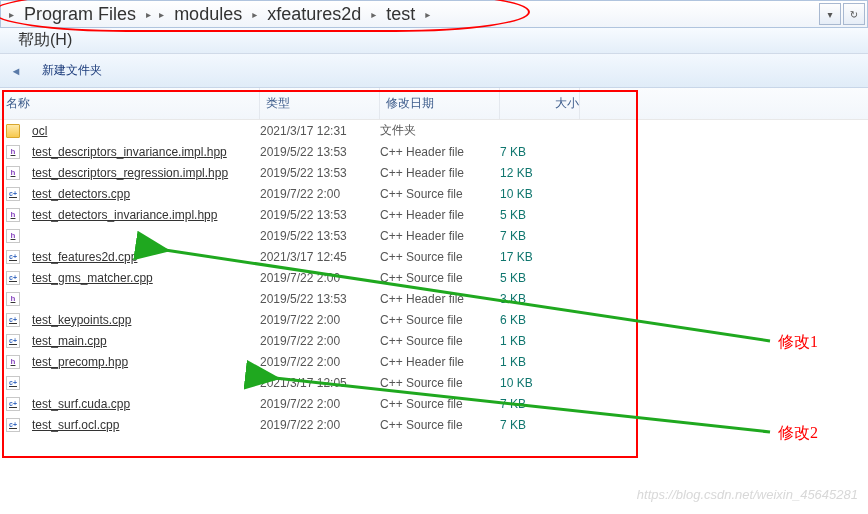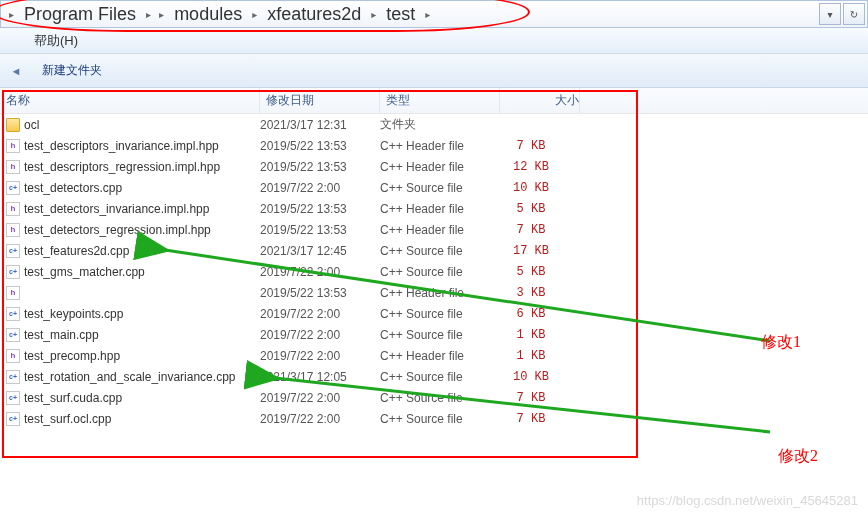--- a/index.html
+++ b/index.html
@@ -7,45 +7,45 @@
 
 .breadcrumb-bar {
   height: 28px; border: 1px solid #b0c4de; background: linear-gradient(#fff, #f0f4fa);
   display: flex; align-items: center; padding: 0 4px; position: relative;
 }
 .breadcrumb-bar .crumb { display: flex; align-items: center; height: 100%; padding: 0 6px; color: #333; font-size: 18px; }
 .breadcrumb-bar .chev { color: #666; font-size: 10px; padding: 0 4px; }
 .breadcrumb-right { position: absolute; right: 2px; top: 2px; display: flex; gap: 2px; }
 .breadcrumb-right .btn { width: 22px; height: 22px; border: 1px solid #a8b8d0; background: linear-gradient(#fdfdfd,#e6edf7); display:flex;align-items:center;justify-content:center;font-size:10px;color:#555;}
 
-.toolbar { height: 26px; background: linear-gradient(#f7fbff,#e4eef9); border-bottom:1px solid #d0dae8; padding-left: 26px; display:flex; align-items:center; font-size:13px; color:#333;}
+.toolbar { height: 26px; background: linear-gradient(#f7fbff,#e4eef9); border-bottom:1px solid #d0dae8; padding-left: 10px; display:flex; align-items:center; font-size:16px; color:#333;}
 .toolbar .help { padding: 0 8px; }
 
 .subbar { height: 34px; background: linear-gradient(#f3f8fe,#e0ecf8); border-bottom:1px solid #c8d6e8; display:flex; align-items:center; padding-left:8px; font-size:12px; color:#1a3a7a;}
 .subbar .arrow-left{width:16px;height:16px;display:flex;align-items:center;justify-content:center;color:#5a7aa8;font-size:11px;margin-right:10px;}
 .subbar .newf{padding:4px 8px;}
 
-.header-row { height: 26px; display:flex; align-items:center; border-bottom:1px solid #e8e8e8; background:linear-gradient(#fafcfe,#f2f6fb);}
+.header-row { height: 32px; display:flex; align-items:center; border-bottom:1px solid #e8e8e8; background:linear-gradient(#fafcfe,#f2f6fb);}
 .header-row .col{font-size:12px; color:#3a5a8a; padding-left:6px; border-right:1px solid #e4e8ee; height:100%; display:flex; align-items:center;}
 .col-name{width:260px;} .col-date{width:120px;} .col-type{width:120px;} .col-size{width:80px; justify-content:flex-end; }
 
 .file-list { }
 .row { height:21px; display:flex; align-items:center; font-size:12px; color:#333;}
-.row .c-name{width:260px; padding-left:6px; display:flex; align-items:center; gap:4px;}
+.row .c-name{width:260px; padding-left:6px; display:flex; align-items:center; gap:12px;text-decoration:underline;}
 .row .c-date{width:120px; color:#555;}
 .row .c-type{width:120px; color:#555;}
-.row .c-size{width:80px; text-align:center; padding-right:18px; color:#b91c1c;font-family:Liberation Mono, monospace;}
+.row .c-size{width:80px; text-align:left; padding-right:18px; color:#0f766e;}
 .icon-folder{width:14px;height:14px;background:linear-gradient(#ffe9a8,#f7c94f);border:1px solid #d8a62e;border-radius:1px;}
 .icon-h{width:14px;height:14px;border:1px solid #c8c8c8;background:#fff;display:flex;align-items:center;justify-content:center;font-size:8px;color:#8a4ac0;font-weight:bold;}
 .icon-cpp{width:14px;height:14px;border:1px solid #c8c8c8;background:#fff;display:flex;align-items:center;justify-content:center;font-size:7px;color:#3a6ac0;font-weight:bold;}
 
 .red-box{position:absolute; border:2px solid #f00; pointer-events:none;}
 .red-oval{position:absolute; border:2px solid #f00; border-radius:50%/100%; pointer-events:none;}
 .annot{position:absolute; color:#f00; font-size:16px; font-family:"SimSun",serif;}
-.watermark{position:absolute; right:10px; bottom:6px; color:#d8d8d8; font-size:13px; }
+.watermark{position:absolute; right:10px; bottom:12px; color:#d8d8d8; font-size:13px; font-style:italic;}
 
 svg.overlay{position:absolute; top:0; left:0; pointer-events:none;}
 </style>
 </head>
 <body>
 
 <div class="breadcrumb-bar">
   <span class="chev">▸</span>
   <span class="crumb">Program Files</span>
   <span class="chev">▸</span>
@@ -66,22 +66,22 @@
   <span class="help">帮助(H)</span>
 </div>
 
 <div class="subbar">
   <span class="arrow-left">◄</span>
   <span class="newf">新建文件夹</span>
 </div>
 
 <div class="header-row">
   <div class="col col-name">名称</div>
+  <div class="col col-type">类型</div>
   <div class="col col-date">修改日期</div>
-  <div class="col col-type">类型</div>
   <div class="col col-size">大小</div>
 </div>
 
 <div class="file-list" id="file-list">
     <div class="row">
       <div class="c-name">
         <span class="icon-folder"></span>
         <span>ocl</span>
       </div>
       <div class="c-date">2021/3/17 12:31</div>
@@ -120,21 +120,20 @@
         <span class="icon-h">h</span>
         <span>test_detectors_invariance.impl.hpp</span>
       </div>
       <div class="c-date">2019/5/22 13:53</div>
       <div class="c-type">C++ Header file</div>
       <div class="c-size">5 KB</div>
     </div>
     <div class="row">
       <div class="c-name">
         <span class="icon-h">h</span>
-        <span>test_detectors_regression.impl.hpp</span>
       </div>
       <div class="c-date">2019/5/22 13:53</div>
       <div class="c-type">C++ Header file</div>
       <div class="c-size">7 KB</div>
     </div>
     <div class="row">
       <div class="c-name">
         <span class="icon-cpp">c+</span>
         <span>test_features2d.cpp</span>
       </div>
@@ -182,21 +181,20 @@
         <span class="icon-h">h</span>
         <span>test_precomp.hpp</span>
       </div>
       <div class="c-date">2019/7/22 2:00</div>
       <div class="c-type">C++ Header file</div>
       <div class="c-size">1 KB</div>
     </div>
     <div class="row">
       <div class="c-name">
         <span class="icon-cpp">c+</span>
-        <span>test_rotation_and_scale_invariance.cpp</span>
       </div>
       <div class="c-date">2021/3/17 12:05</div>
       <div class="c-type">C++ Source file</div>
       <div class="c-size">10 KB</div>
     </div>
     <div class="row">
       <div class="c-name">
         <span class="icon-cpp">c+</span>
         <span>test_surf.cuda.cpp</span>
       </div>
@@ -222,16 +220,16 @@
 <svg class="overlay" width="868" height="514">
   <defs>
     <marker id="ah" markerWidth="12" markerHeight="10" refX="2" refY="5" orient="auto">
       <polygon points="12,0 0,5 12,10" fill="#1fa81f"></polygon>
     </marker>
   </defs>
   <line x1="770" y1="341" x2="165" y2="250" stroke="#1fa81f" stroke-width="3" marker-end="url(#ah)"></line>
   <line x1="770" y1="432" x2="275" y2="378" stroke="#1fa81f" stroke-width="3" marker-end="url(#ah)"></line>
 </svg>
 
-<span class="annot" style="left:761px; top:332px;">修改1</span>
-<span class="annot" style="left:778px; top:446px;">修改2</span>
+<span class="annot" style="left:778px; top:332px;">修改1</span>
+<span class="annot" style="left:778px; top:423px;">修改2</span>
 
 <div class="watermark">https://blog.csdn.net/weixin_45645281</div>
 
 </body></html>

